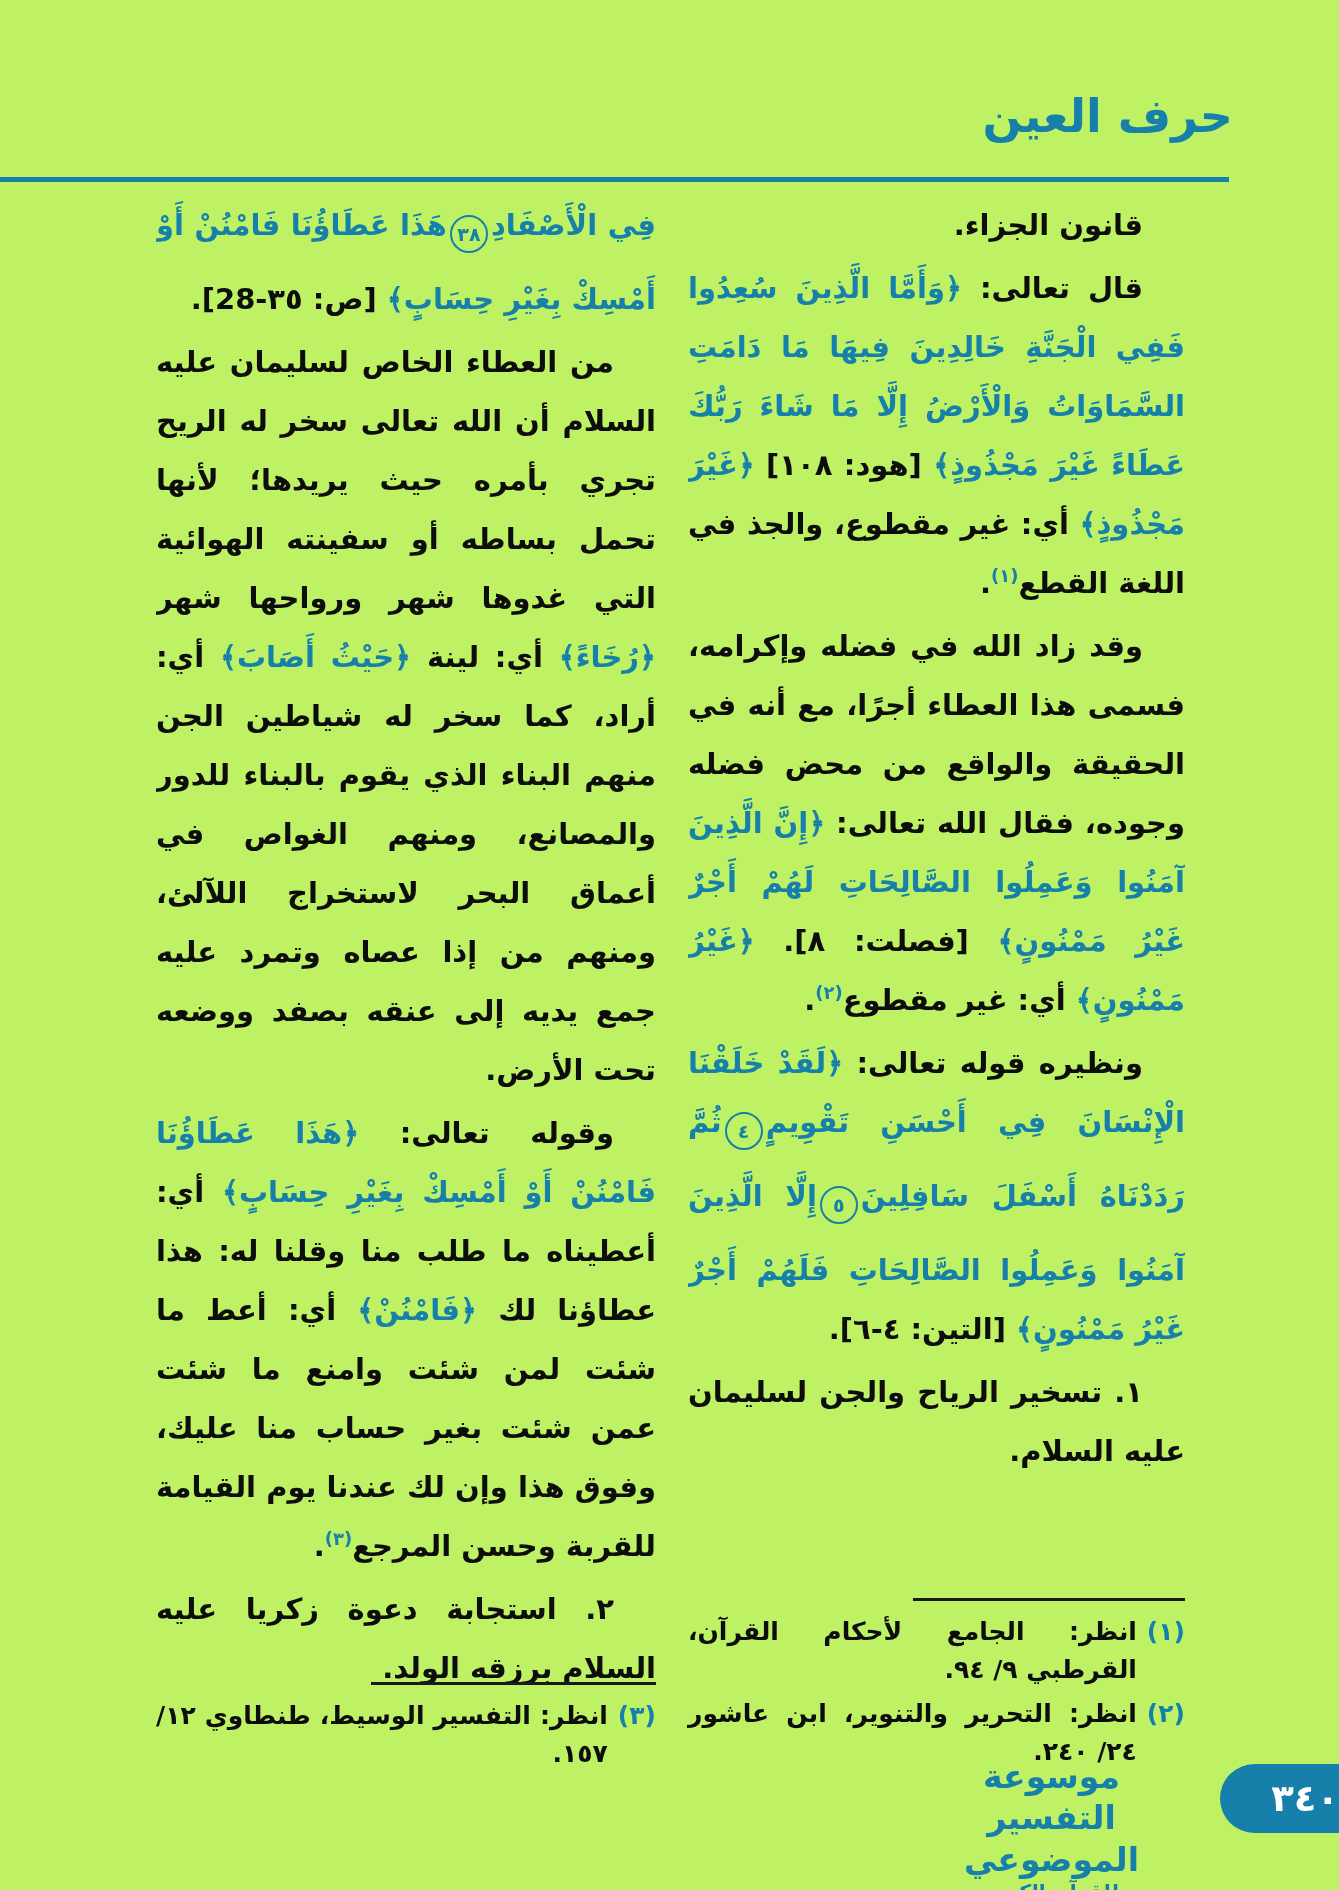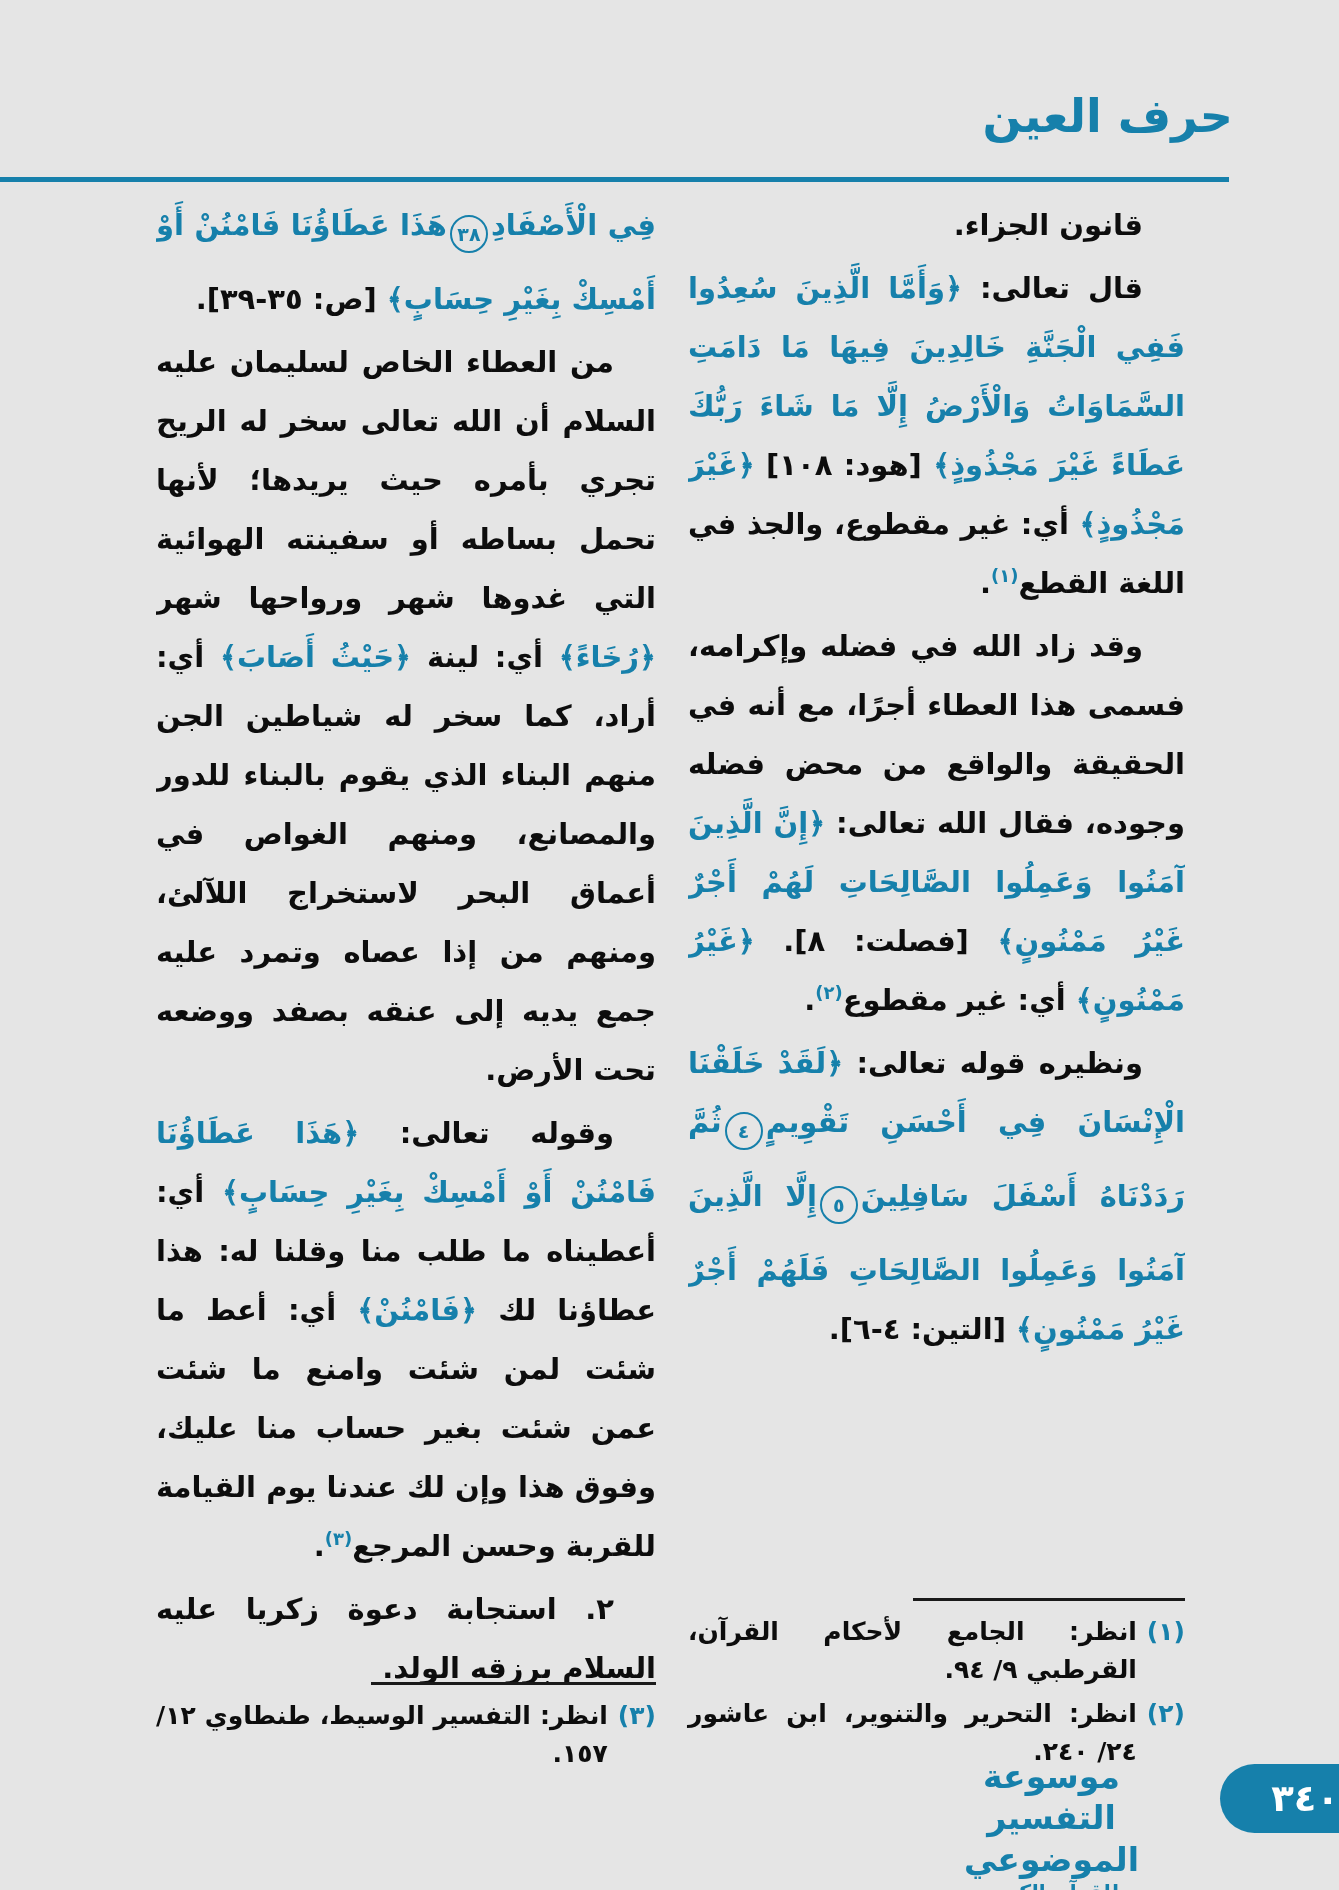--- a/index.html
+++ b/index.html
@@ -1,20 +1,20 @@
 <!DOCTYPE html>
 <html lang="ar" dir="rtl" style="--accent: #1680ab; --ink: #0d0d0d;"><head>
 <meta charset="utf-8">
 <style>
   html, body { margin: 0; padding: 0; background: #ffffff; }
   .page {
     position: relative;
     width: 1339px;
     height: 1890px;
-    background: #e5e5e5;
+    background: #bef264;
     overflow: hidden;
     font-family: "DejaVu Sans", sans-serif;
     direction: rtl;
   }
 
   
   .header-title {
     position: absolute;
     top: 80px;
     right: 106px;
@@ -127,24 +127,25 @@
 <div class="page">
 
   <div class="header-title">حرف العين</div>
   <div class="header-rule"></div>
 
   <div class="col col-right" id="col-right">
       <p class="para body"><span>قانون الجزاء.</span></p>
       <p class="para body"><span>قال تعالى: </span><span class="quran">﴿وَأَمَّا الَّذِينَ سُعِدُوا فَفِي الْجَنَّةِ خَالِدِينَ فِيهَا مَا دَامَتِ السَّمَاوَاتُ وَالْأَرْضُ إِلَّا مَا شَاءَ رَبُّكَ عَطَاءً غَيْرَ مَجْذُوذٍ﴾</span><span> [هود: ١٠٨] </span><span class="quran">﴿غَيْرَ مَجْذُوذٍ﴾</span><span> أي: غير مقطوع، والجذ في اللغة القطع</span><span class="fnref">(١)</span><span>.</span></p>
       <p class="para body"><span>وقد زاد الله في فضله وإكرامه، فسمى هذا العطاء أجرًا، مع أنه في الحقيقة والواقع من محض فضله وجوده، فقال الله تعالى: </span><span class="quran">﴿إِنَّ الَّذِينَ آمَنُوا وَعَمِلُوا الصَّالِحَاتِ لَهُمْ أَجْرٌ غَيْرُ مَمْنُونٍ﴾</span><span> [فصلت: ٨]. </span><span class="quran">﴿غَيْرُ مَمْنُونٍ﴾</span><span> أي: غير مقطوع</span><span class="fnref">(٢)</span><span>.</span></p>
       <p class="para body"><span>ونظيره قوله تعالى: </span><span class="quran">﴿لَقَدْ خَلَقْنَا الْإِنْسَانَ فِي أَحْسَنِ تَقْوِيمٍ</span><span class="ayah-num">٤</span><span class="quran">ثُمَّ رَدَدْنَاهُ أَسْفَلَ سَافِلِينَ</span><span class="ayah-num">٥</span><span class="quran">إِلَّا الَّذِينَ آمَنُوا وَعَمِلُوا الصَّالِحَاتِ فَلَهُمْ أَجْرٌ غَيْرُ مَمْنُونٍ﴾</span><span> [التين: ٤-٦].</span></p>
+      <p class="para body"><span>١. تسخير الرياح والجن لسليمان عليه السلام.</span></p>
       <p class="para body flush"></p>
     </div>
   <div class="col col-left" id="col-left">
-      <p class="para noindent"><span class="quran">فِي الْأَصْفَادِ</span><span class="ayah-num">٣٨</span><span class="quran">هَذَا عَطَاؤُنَا فَامْنُنْ أَوْ أَمْسِكْ بِغَيْرِ حِسَابٍ﴾</span><span> [ص: ٣٥-٣٩].</span></p>
+      <p class="para noindent"><span class="quran">فِي الْأَصْفَادِ</span><span class="ayah-num">٣٨</span><span class="quran">هَذَا عَطَاؤُنَا فَامْنُنْ أَوْ أَمْسِكْ بِغَيْرِ حِسَابٍ﴾</span><span> [ص: ٣٥-28].</span></p>
       <p class="para body"><span>من العطاء الخاص لسليمان عليه السلام أن الله تعالى سخر له الريح تجري بأمره حيث يريدها؛ لأنها تحمل بساطه أو سفينته الهوائية التي غدوها شهر ورواحها شهر </span><span class="quran">﴿رُخَاءً﴾</span><span> أي: لينة </span><span class="quran">﴿حَيْثُ أَصَابَ﴾</span><span> أي: أراد، كما سخر له شياطين الجن منهم البناء الذي يقوم بالبناء للدور والمصانع، ومنهم الغواص في أعماق البحر لاستخراج اللآلئ، ومنهم من إذا عصاه وتمرد عليه جمع يديه إلى عنقه بصفد ووضعه تحت الأرض.</span></p>
       <p class="para body"><span>وقوله تعالى: </span><span class="quran">﴿هَذَا عَطَاؤُنَا فَامْنُنْ أَوْ أَمْسِكْ بِغَيْرِ حِسَابٍ﴾</span><span> أي: أعطيناه ما طلب منا وقلنا له: هذا عطاؤنا لك </span><span class="quran">﴿فَامْنُنْ﴾</span><span> أي: أعط ما شئت لمن شئت وامنع ما شئت عمن شئت بغير حساب منا عليك، وفوق هذا وإن لك عندنا يوم القيامة للقربة وحسن المرجع</span><span class="fnref">(٣)</span><span>.</span></p>
       <p class="para body"><span>٢. استجابة دعوة زكريا عليه السلام برزقه الولد.</span></p>
     </div>
 
   <div class="fnblock fnblock-right">
     <div class="fn-sep fn-sep-right"></div>
     <div id="fn-right-items">
         <div class="fn-item">
           <span class="fn-marker">(١)</span>

